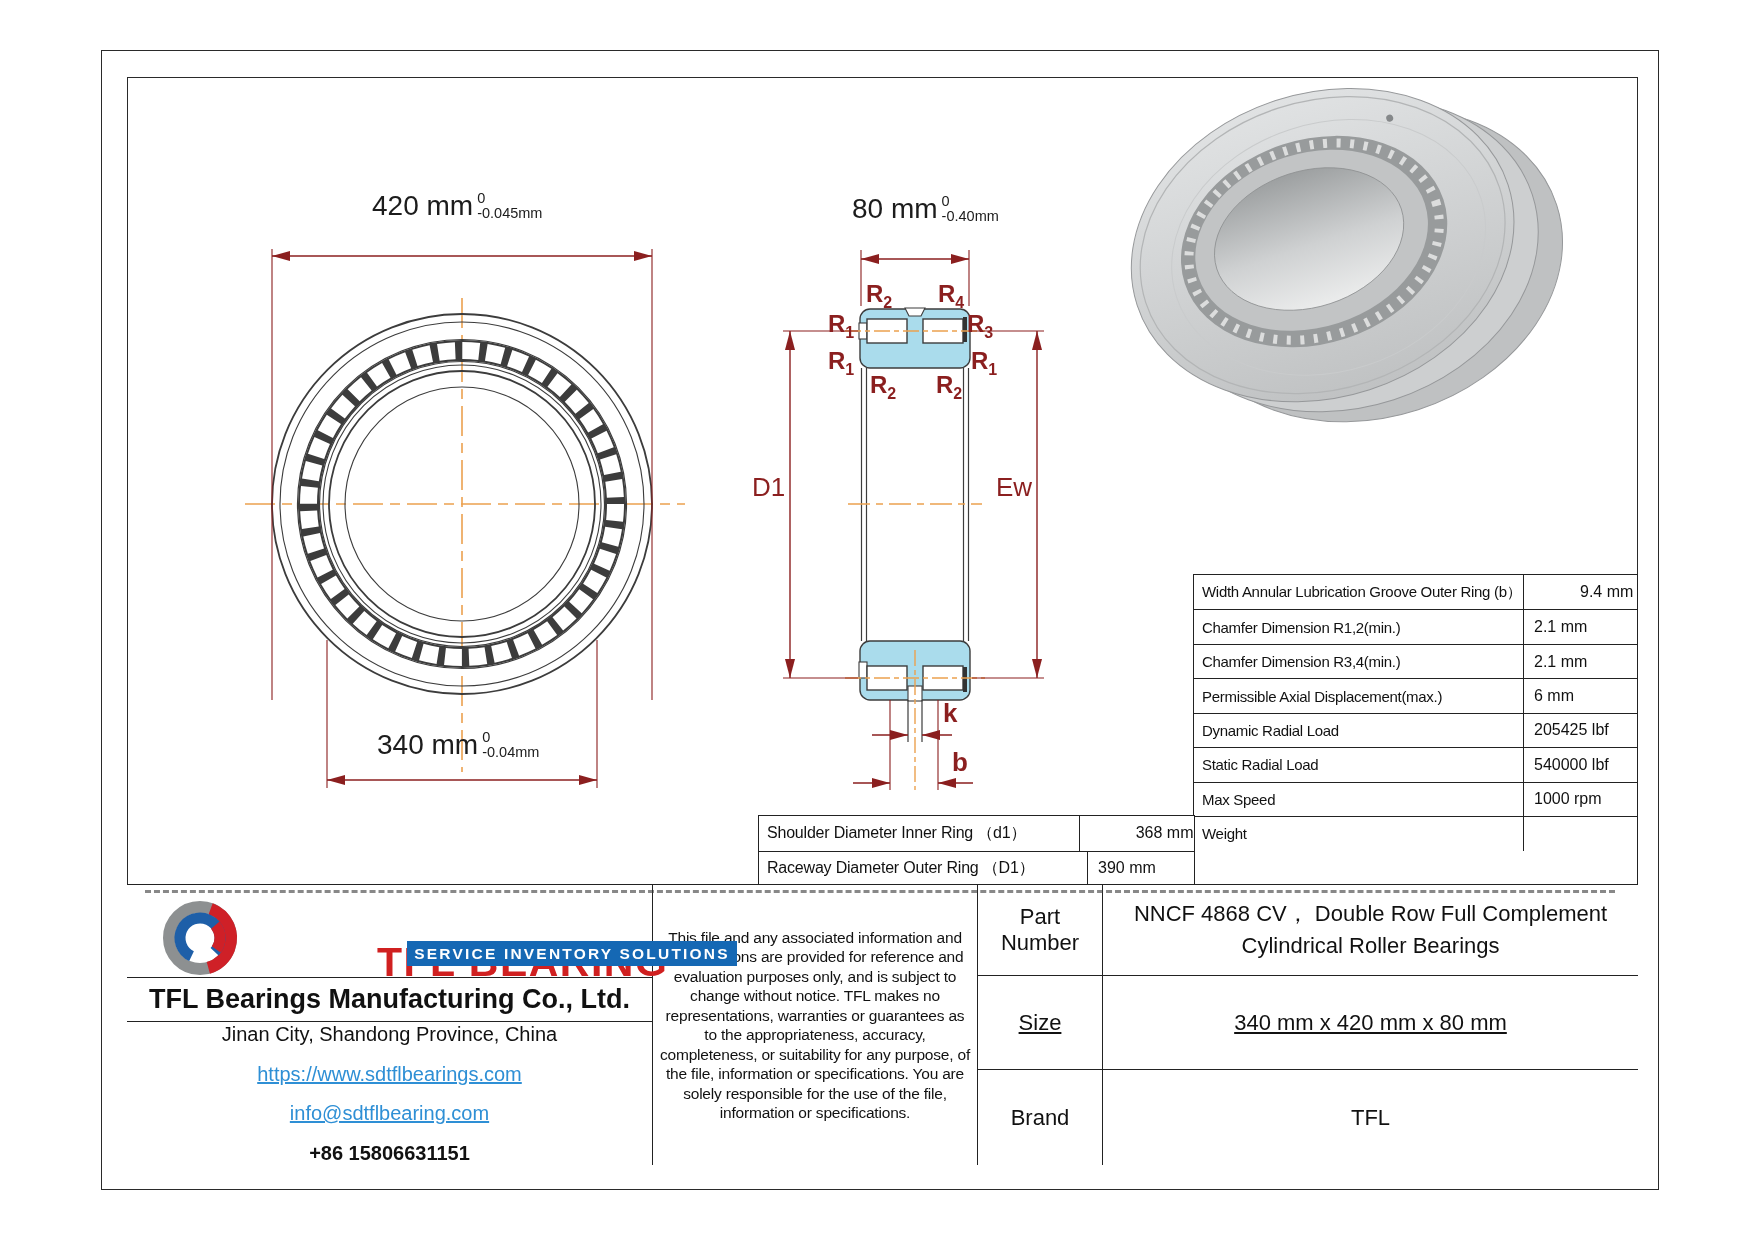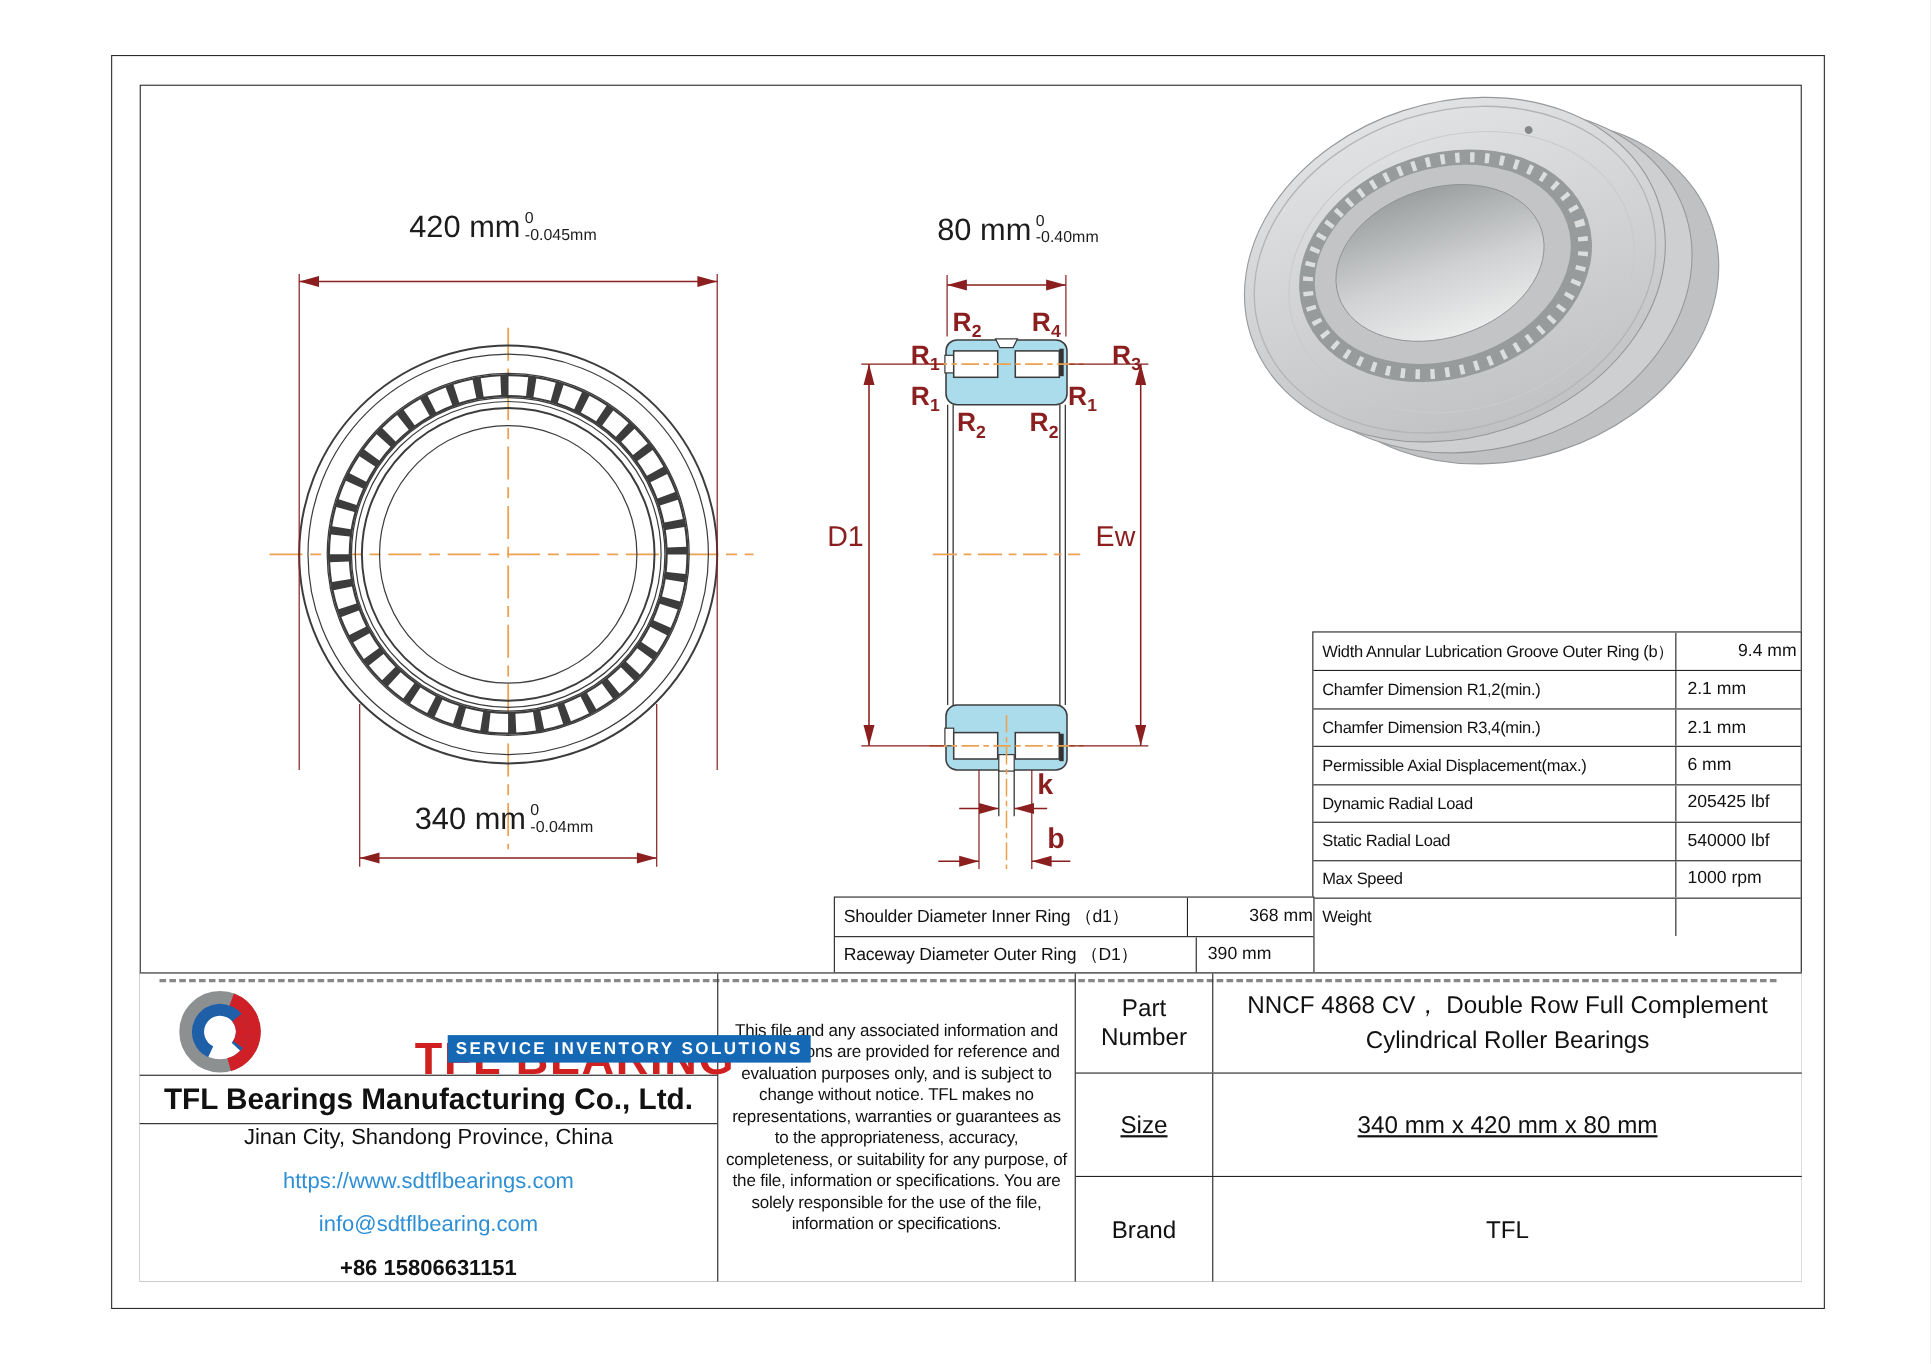--- a/index.html
+++ b/index.html
@@ -26,21 +26,21 @@
   .mini .trow{height:34.5px;font-size:16px;}
   .mini .tlab{width:329px;font-size:16px;letter-spacing:-0.2px;}
   
   .bottom{display:flex;border-top:1.5px solid #222;background:#fff;}
   .col-company{width:526px;border-right:1.5px solid #222;display:flex;flex-direction:column;box-sizing:border-box;}
   .cell-logo{height:105px;border-bottom:1.5px solid #222;position:relative;}
   .cell-name{height:49px;border-bottom:1.5px solid #222;display:flex;align-items:center;justify-content:center;
              font-size:27px;font-weight:700;}
   .cell-contact{flex:1;display:flex;flex-direction:column;align-items:center;justify-content:center;
                 font-size:20px;line-height:24.5px;text-align:center;gap:15px;}
-  .link{color:#2e8fd5;}
+  .link{color:#2e8fd5;text-decoration:underline;}
   .phone{font-weight:700;}
   .col-disc{width:325px;border-right:1.5px solid #222;display:flex;align-items:center;justify-content:center;box-sizing:border-box;}
   .disc-text{width:312px;font-size:15.5px;line-height:19.5px;text-align:center;letter-spacing:-0.2px;}
   .col-pn{flex:1;display:flex;flex-direction:column;box-sizing:border-box;}
   .pnrow{display:flex;box-sizing:border-box;border-top:1.5px solid #222;}
   .pnrow:first-child{border-top:none;}
   .pnlab{width:125px;border-right:1.5px solid #222;display:flex;align-items:center;justify-content:center;
          font-size:22px;box-sizing:border-box;text-align:center;}
   .pnval{flex:1;display:flex;align-items:center;justify-content:center;font-size:22px;text-align:center;
          padding:0 14px;line-height:32px;}
@@ -152,21 +152,21 @@
       <ellipse cx="1325" cy="240" rx="186" ry="144" fill="none" stroke="#b3b5b6" stroke-width="1.2"></ellipse>
       <ellipse cx="1330" cy="244" rx="160" ry="124" fill="none" stroke="#c9cbcc" stroke-width="1"></ellipse>
       <ellipse cx="1318" cy="234" rx="136" ry="102" fill="#989b9c"></ellipse>
       <ellipse cx="1318" cy="234" rx="128" ry="95" fill="none" stroke="#dcdddd" stroke-width="9" stroke-dasharray="4 9.5"></ellipse>
       <ellipse cx="1316" cy="232" rx="119" ry="87" fill="#c2c4c5"></ellipse>
       <ellipse cx="1314" cy="230" rx="97" ry="68" fill="url(#gBore)" stroke="#8f9192" stroke-width="0.8"></ellipse>
       <circle cx="1428" cy="140" r="3.5" fill="#85888a"></circle>
     </g>
   </svg>
 
-  <div class="abs dim" style="left:372px;top:190px;align-items:flex-end;">
+  <div class="abs dim" style="left:372px;top:190px;">
     <span>420 mm</span>
     <span class="tol">
       <span>0</span>
       <span>-0.045mm</span>
     </span>
   </div>
   <div class="abs dim" style="left:377px;top:729px;">
     <span>340 mm</span>
     <span class="tol">
       <span>0</span>
@@ -177,21 +177,21 @@
     <span>80 mm</span>
     <span class="tol">
       <span>0</span>
       <span>-0.40mm</span>
     </span>
   </div>
 
   <span class="rlab" style="left:866px;top:280px;"><span>R</span><sub>2</sub></span>
   <span class="rlab" style="left:938px;top:280px;"><span>R</span><sub>4</sub></span>
   <span class="rlab" style="left:828px;top:310px;"><span>R</span><sub>1</sub></span>
-  <span class="rlab" style="left:1011px;top:310px;"><span>R</span><sub>3</sub></span>
+  <span class="rlab" style="left:967px;top:310px;"><span>R</span><sub>3</sub></span>
   <span class="rlab" style="left:828px;top:347px;"><span>R</span><sub>1</sub></span>
   <span class="rlab" style="left:971px;top:347px;"><span>R</span><sub>1</sub></span>
   <span class="rlab" style="left:870px;top:371px;"><span>R</span><sub>2</sub></span>
   <span class="rlab" style="left:936px;top:371px;"><span>R</span><sub>2</sub></span>
 
   <span class="axlab" style="left:752px;top:472px;">D1</span>
   <span class="axlab" style="left:996px;top:472px;">Ew</span>
   <span class="kb" style="left:943px;top:698px;">k</span>
   <span class="kb" style="left:952px;top:747px;">b</span>
 

